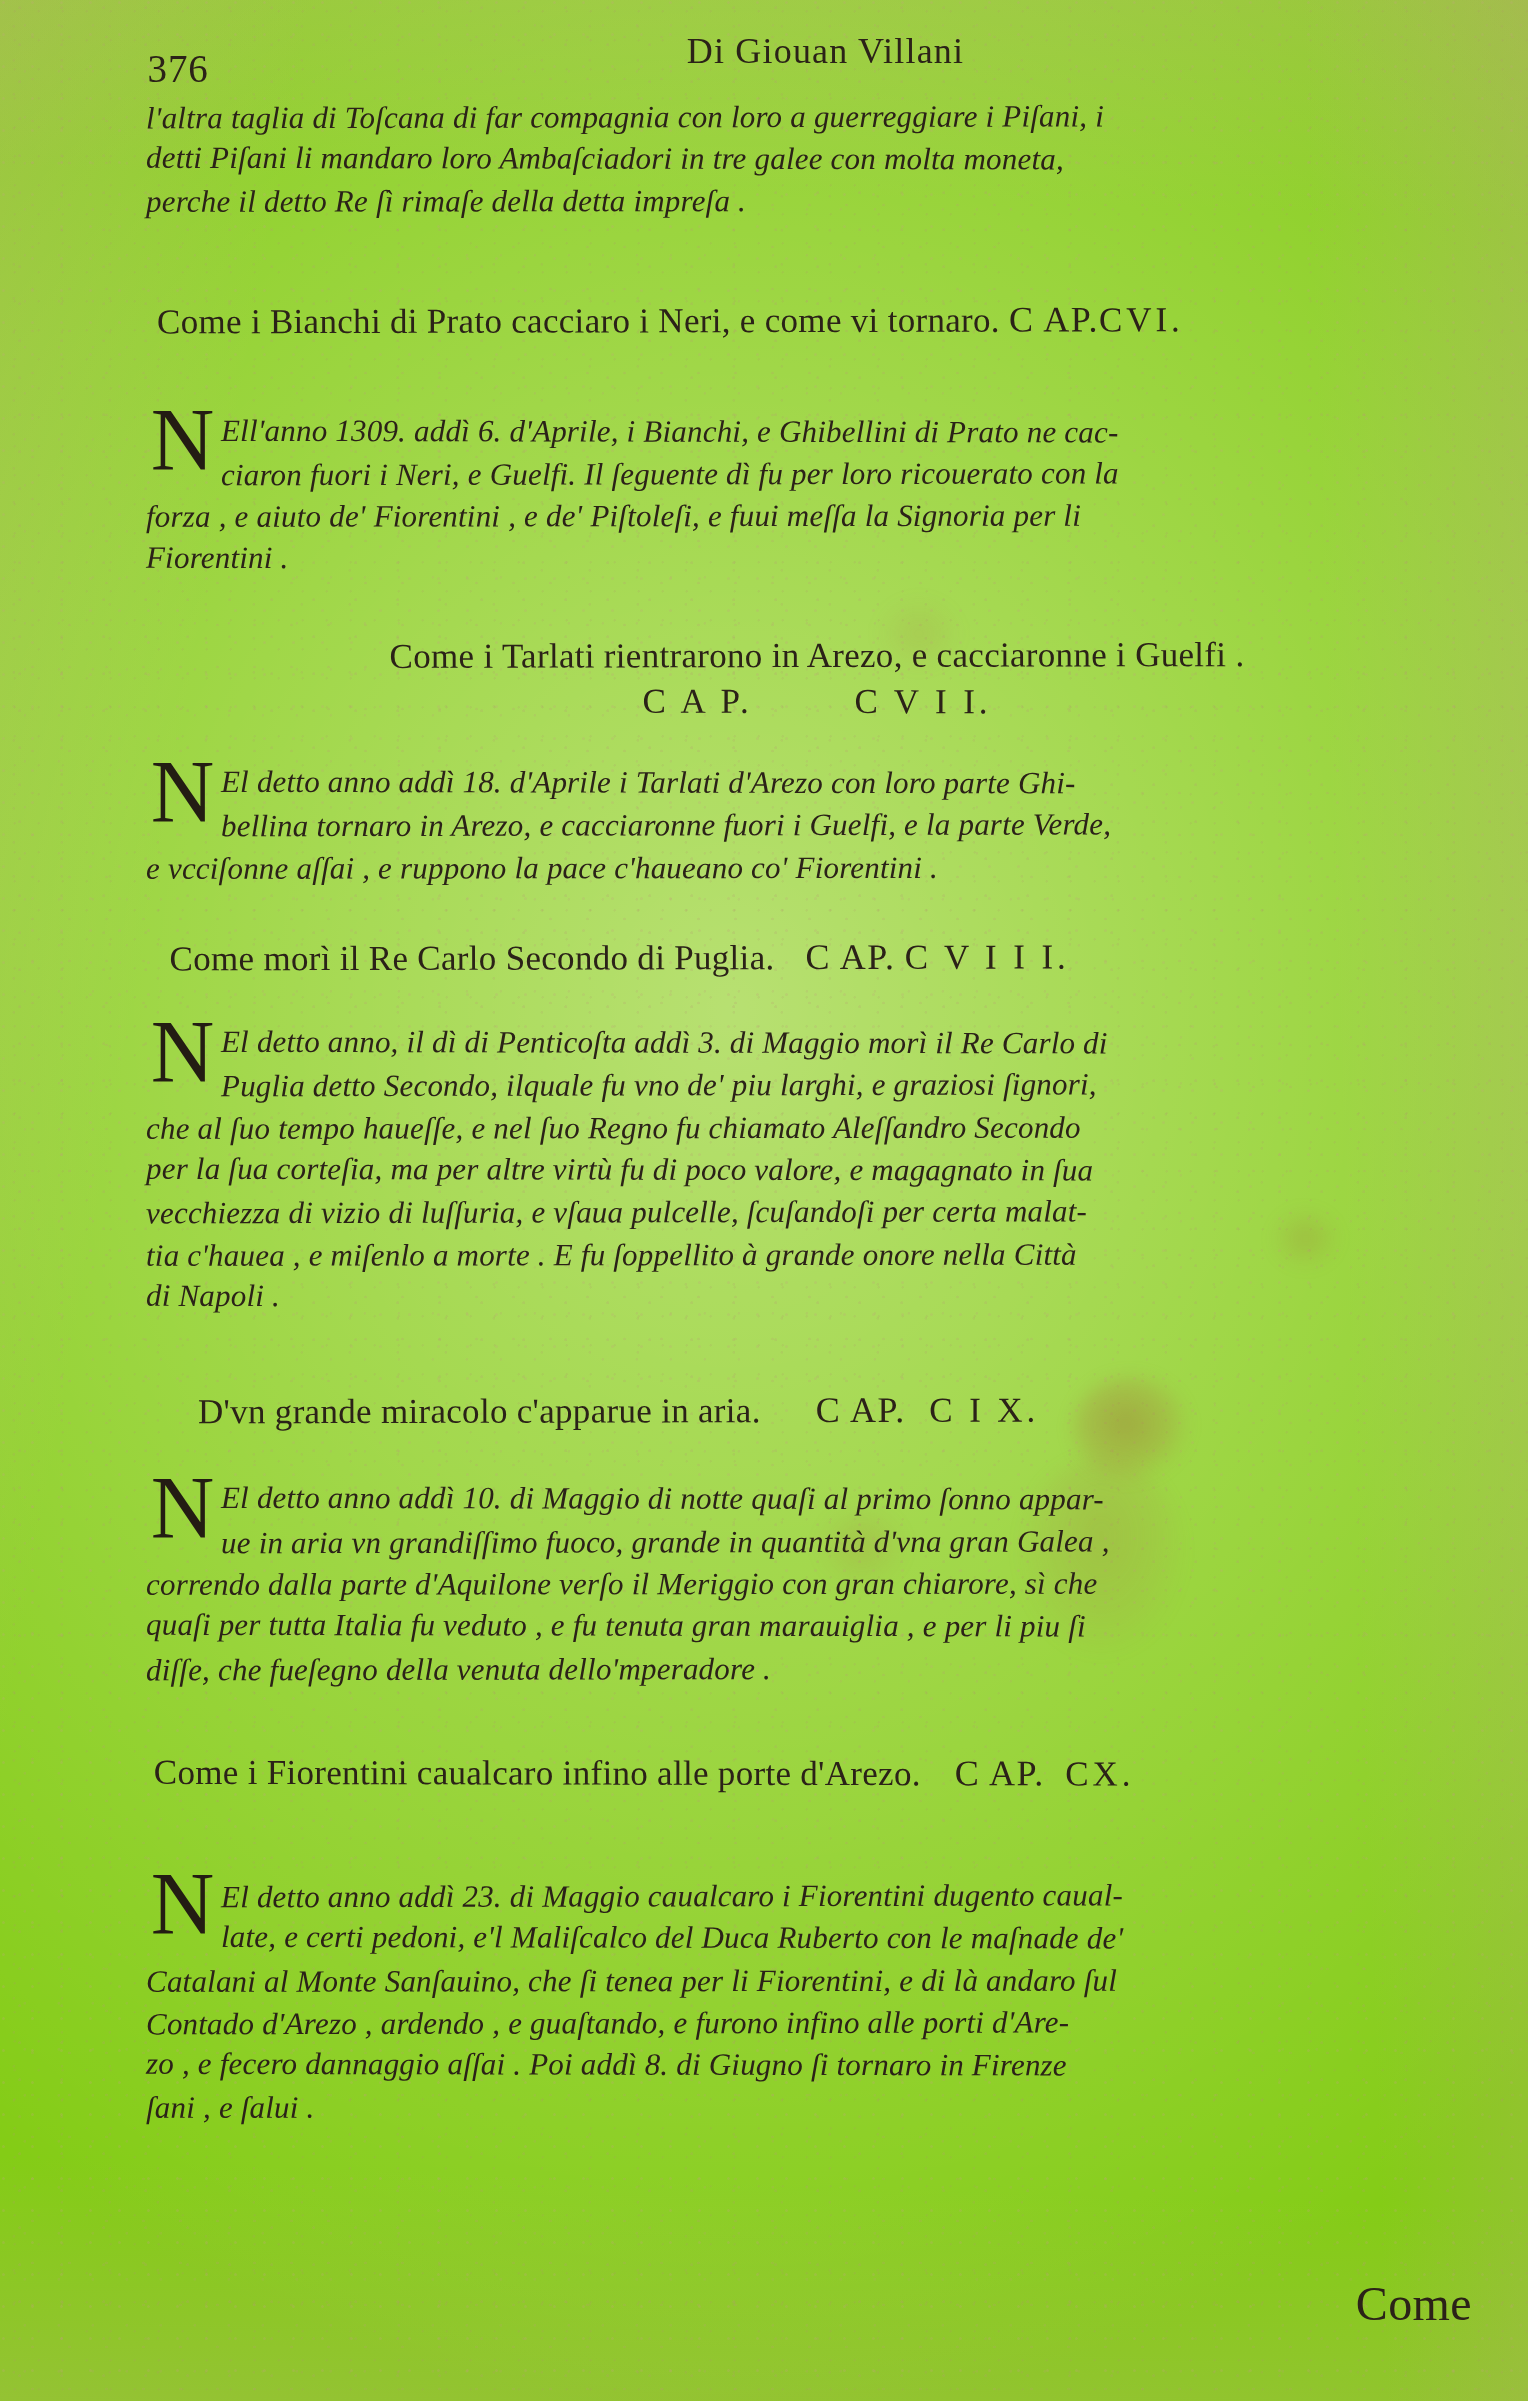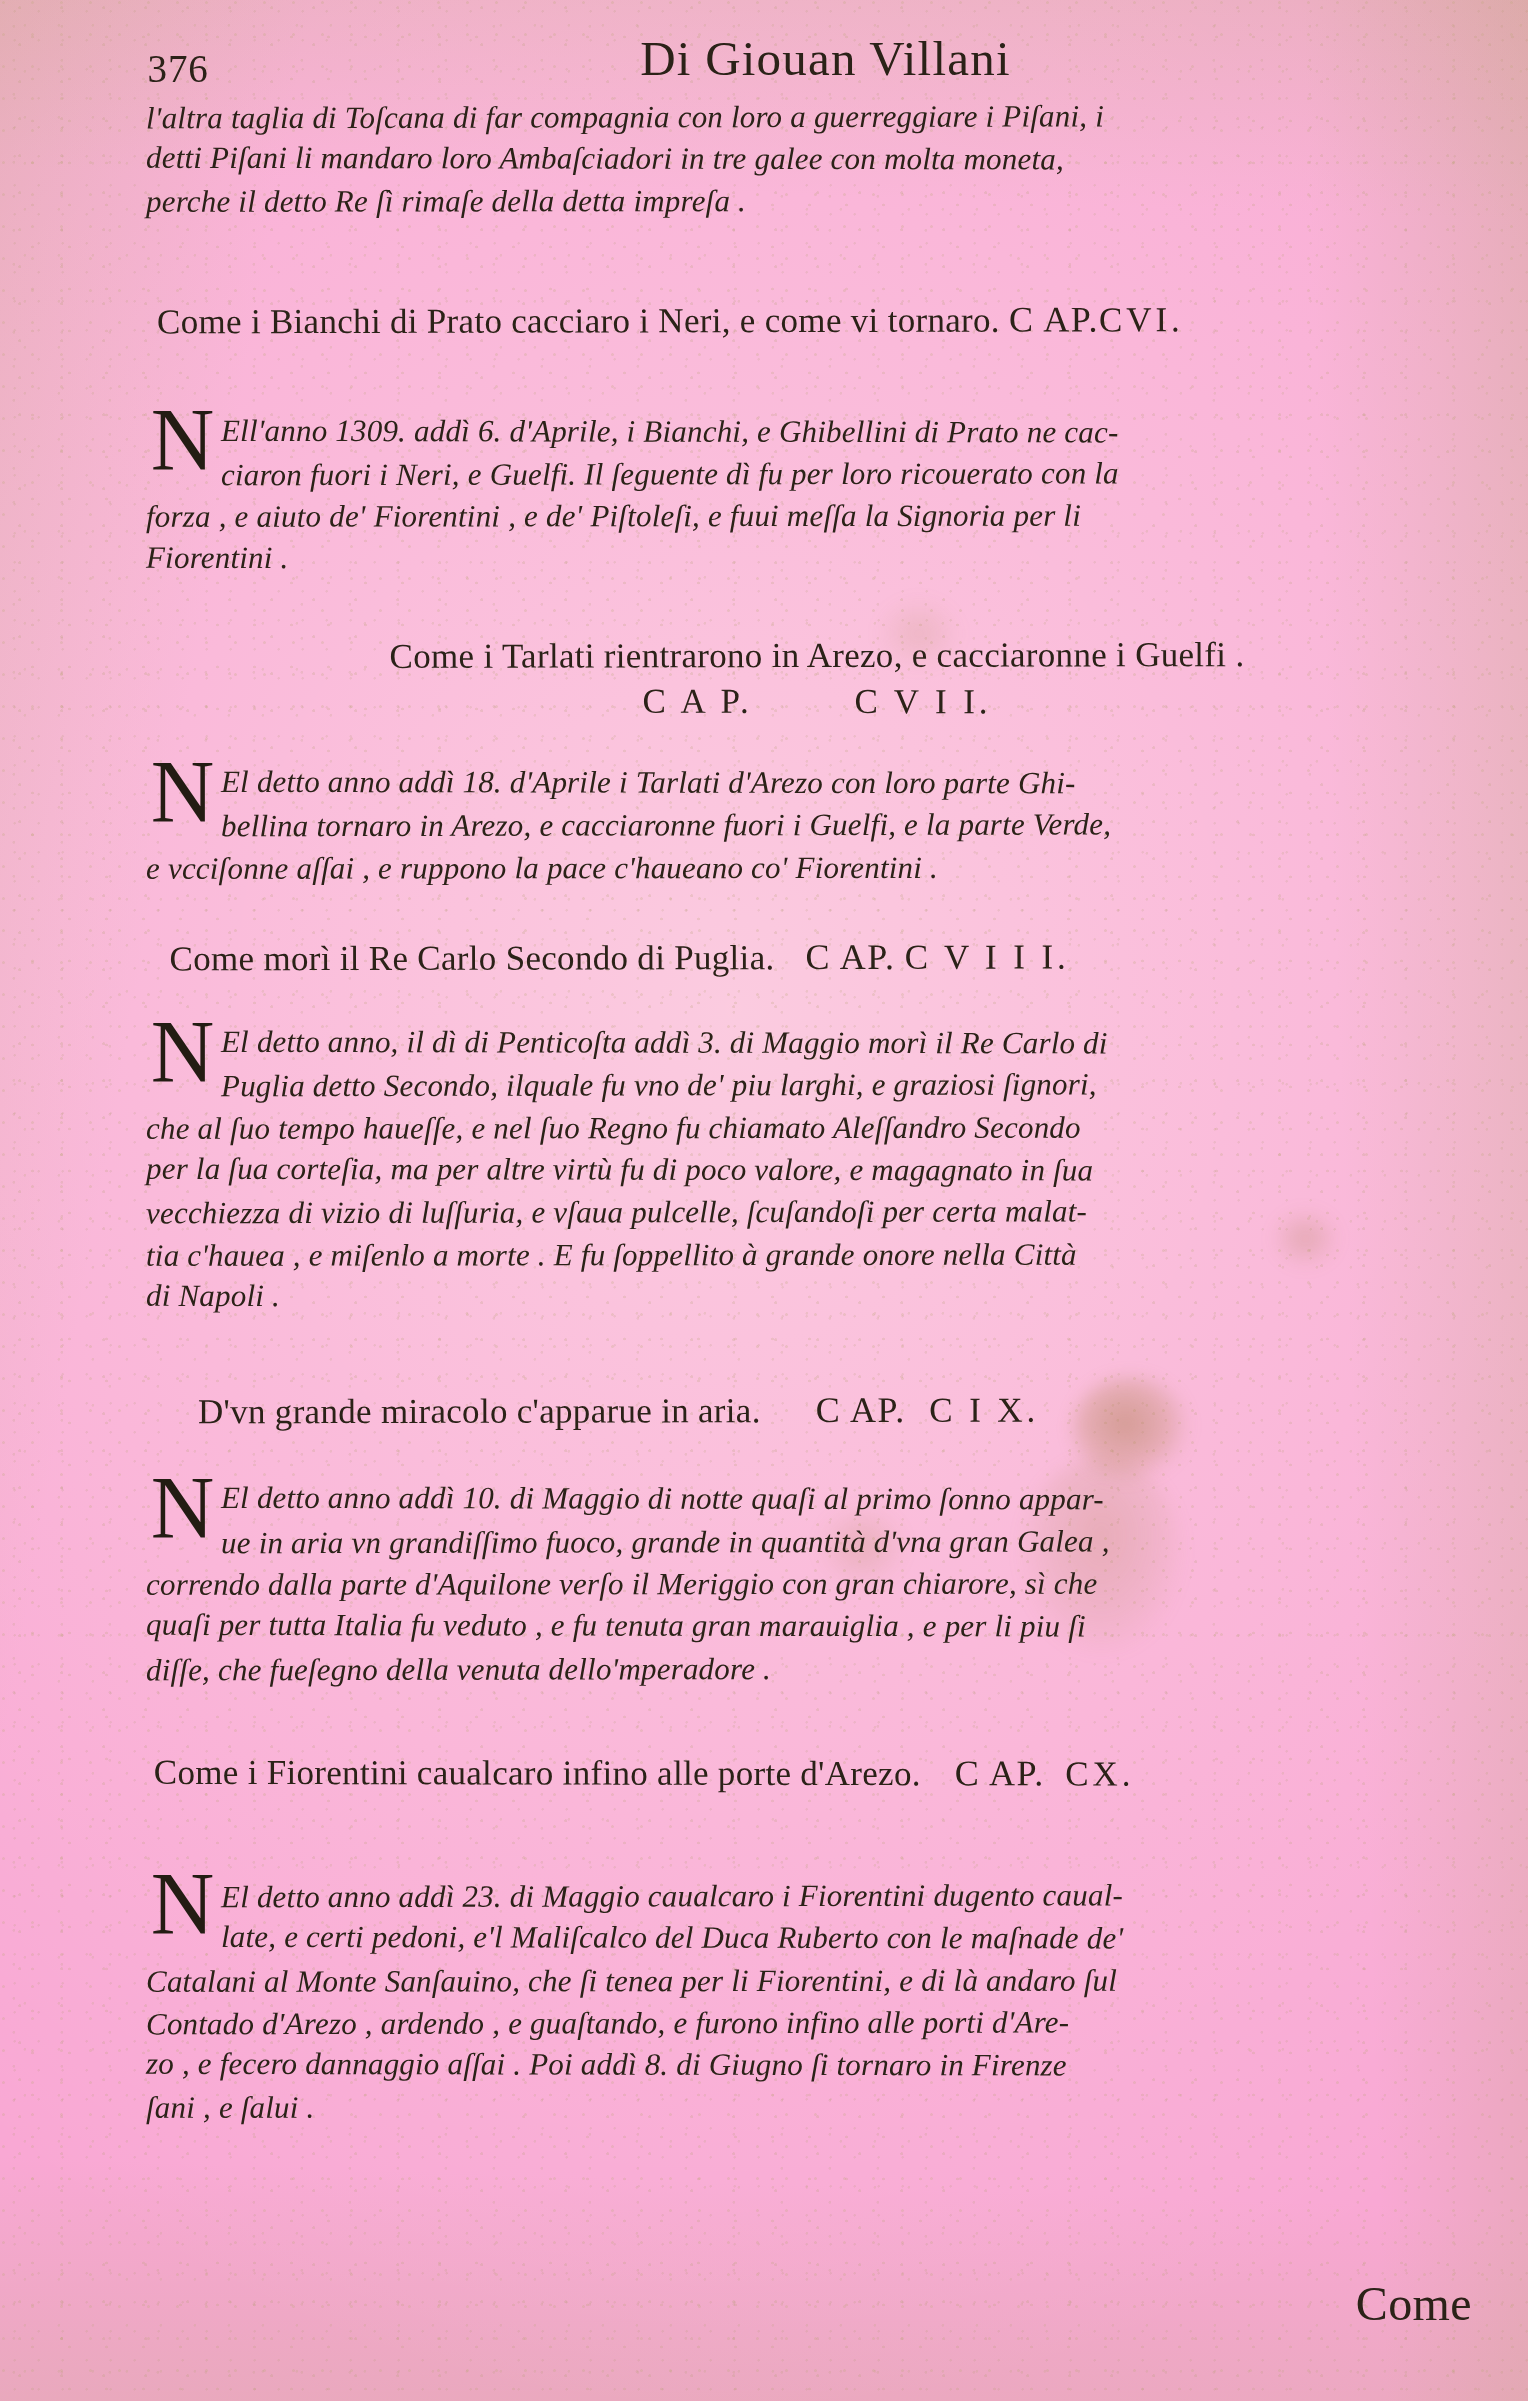--- a/index.html
+++ b/index.html
@@ -5,21 +5,21 @@
   html, body {
     margin: 0;
     padding: 0;
     background: #6d685c;
   }
   .page {
     position: relative;
     width: 1528px;
     height: 2401px;
     box-sizing: border-box;
-    background: #f9a8d4;
+    background: #84cc16;
     overflow: hidden;
     font-family: "Liberation Serif", "DejaVu Serif", serif;
     color: #2c2319;
   }
   
   .paper-grain {
     position: absolute;
     inset: 0;
     pointer-events: none;
     background-image:
@@ -91,21 +91,21 @@
     left: 1.6px; top: 15.7px;
     font-size: 39px;
     letter-spacing: 0.8px;
     color: #2b2218;
   }
   .runtitle {
     position: absolute;
     left: 0; top: 0;
     width: 1342px;
     text-align: center;
-    font-size: 49px;
+    font-size: 36px;
     letter-spacing: 1.2px;
     color: #2b2218;
     text-indent: 17px;
   }
 
   
   .ln {
     position: absolute;
     left: 0;
     width: 1342px;

